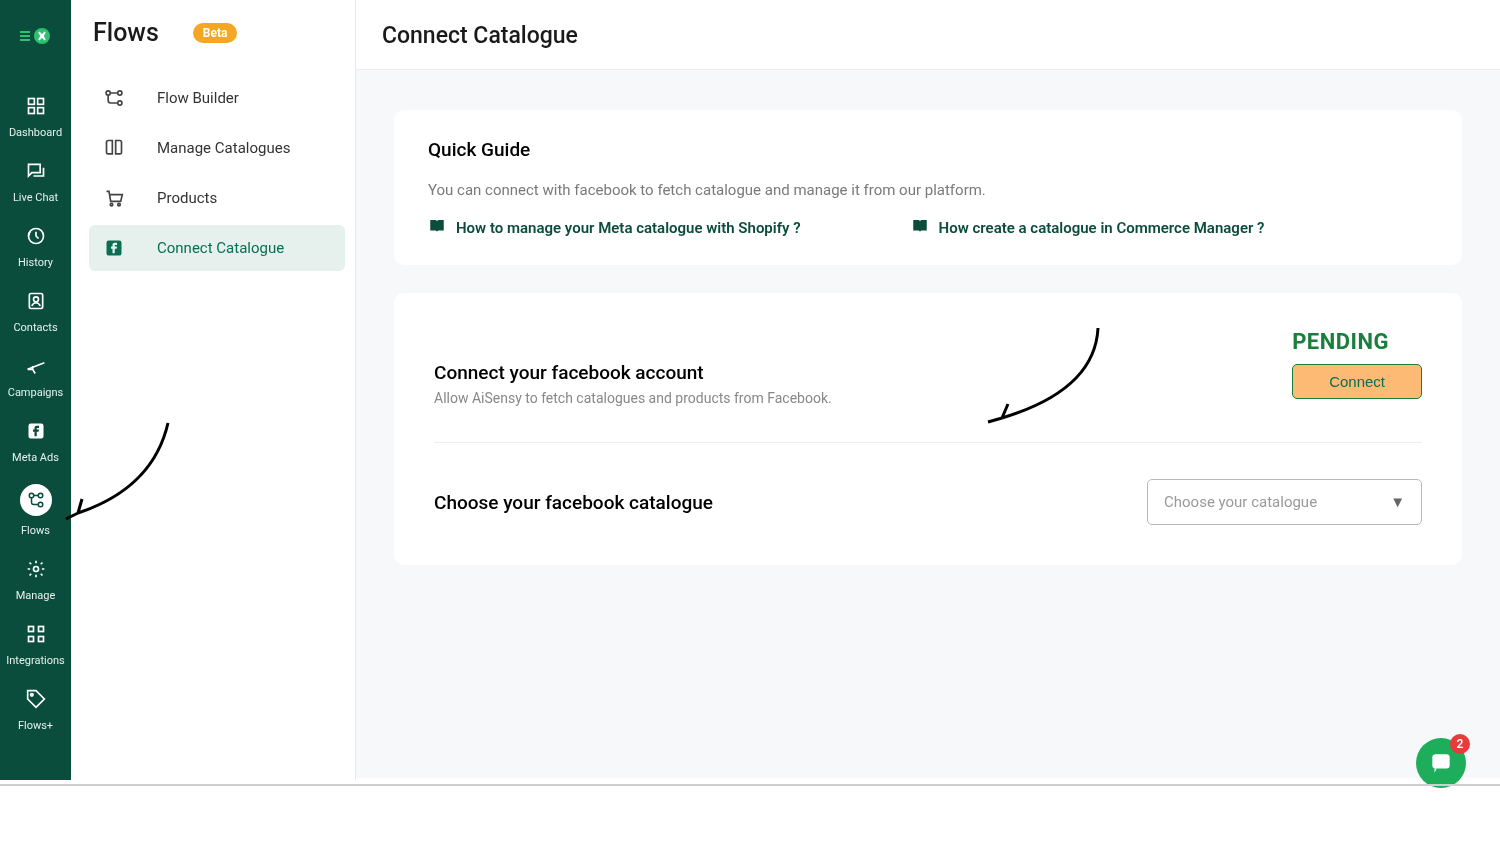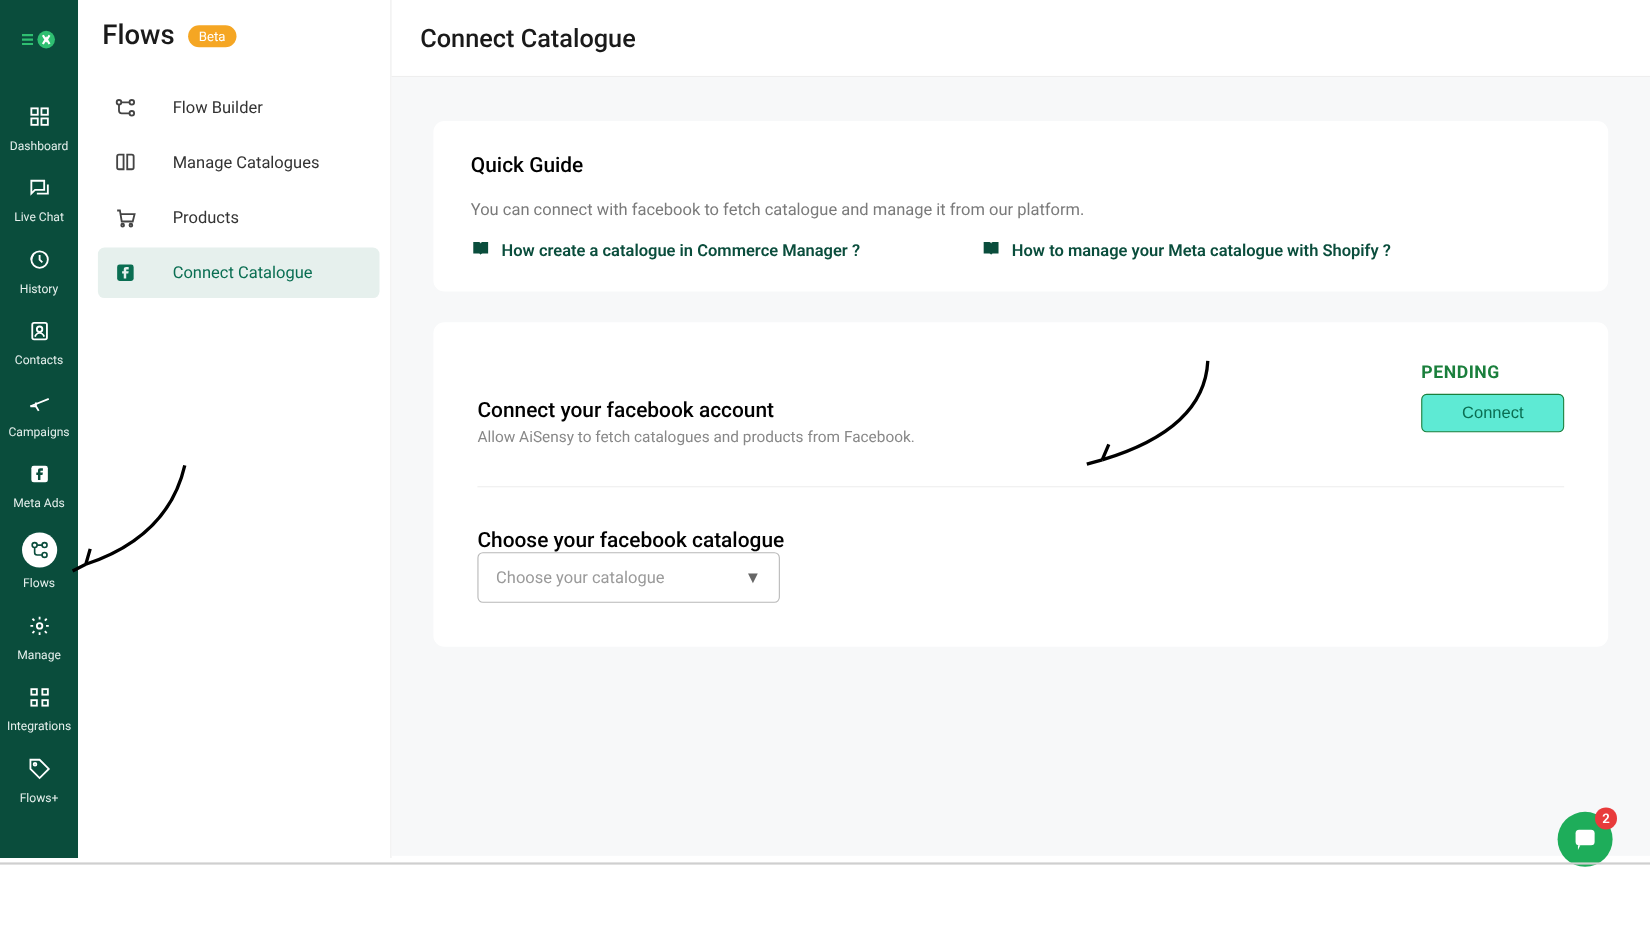--- a/index.html
+++ b/index.html
@@ -11,21 +11,21 @@
 .nav-item { width: 71px; display: flex; flex-direction: column; align-items: center; justify-content: center; color: #fff; font-size: 11px; padding: 10px 0; cursor: pointer; position: relative; }
 .nav-item .icon-box { width: 24px; height: 24px; display: flex; align-items: center; justify-content: center; margin-bottom: 8px; }
 .nav-item.active .icon-box { background: #fff; border-radius: 50%; color: #0a4d3c; width: 32px; height: 32px; }
 .nav-item.active .icon-box svg { stroke: #0a4d3c; }
 .nav-label { font-size: 11px; color: #e6f0ed; }
 
 
 .secondary-nav { position: absolute; left: 71px; top: 0; width: 285px; height: 780px; background: #fff; border-right: 1px solid #e8e8e8; padding: 18px 10px 0 18px; }
 .sec-header { display: flex; align-items: center; gap: 12px; margin-bottom: 28px; padding-left: 4px; }
 .sec-title { font-size: 25px; font-weight: 500; color: #1a1a1a; }
-.beta-badge { background: #f5a623; color: #fff; font-size: 12px; font-weight: 400; padding: 3px 10px; border-radius: 12px; }
+.beta-badge { background: #f5a623; color: #fff; font-size: 12px; font-weight: 700; padding: 3px 10px; border-radius: 12px; margin-left: 22px; }
 .sec-item { display: flex; align-items: center; gap: 32px; padding: 12px 14px; border-radius: 6px; cursor: pointer; color: #333; font-size: 15px; margin-bottom: 4px; }
 .sec-item.active { background: #e6f0ed; color: #0a6e52; }
 .sec-item .sicon { width: 22px; height: 22px; display: flex; align-items: center; justify-content: center; }
 
 
 .main { position: absolute; left: 356px; top: 0; right: 0; height: 780px; background: #fff; }
 .main-header { padding: 22px 26px 20px; border-bottom: 1px solid #eee; }
 .main-title { font-size: 23px; font-weight: 500; color: #1a1a1a; }
 .content-area { background: #f7f8f9; padding: 40px 38px; height: calc(100% - 72px); }
 
@@ -35,24 +35,24 @@
 .guide-desc { color: #7a7a7a; font-size: 15px; margin-bottom: 18px; }
 .guide-links { display: flex; gap: 110px; }
 .glink { display: flex; align-items: center; gap: 10px; color: #0a4d3c; font-weight: 600; font-size: 15px; cursor: pointer; }
 
 .connect-card { padding: 36px 40px 40px; }
 .connect-row { display: flex; justify-content: space-between; align-items: flex-start; border-bottom: 1px solid #eee; padding-bottom: 36px; margin-bottom: 36px; }
 .conn-left { max-width: 460px; }
 .conn-title { font-size: 19px; font-weight: 500; margin-bottom: 6px; margin-top: 32px; }
 .conn-desc { color: #888; font-size: 14px; }
 .conn-right { text-align: left; }
-.pending { color: #1a7f3c; font-size: 16px; font-weight: 700; letter-spacing: 0.5px; margin-bottom: 10px; }
-.connect-btn { border: 1.5px solid #1a7f3c; color: #0a6e52; background: #5eead4; padding: 8px 36px; border-radius: 5px; font-size: 15px; font-weight: 500; cursor: pointer; }
-
-.choose-row { display: flex; justify-content: space-between; align-items: flex-start; flex-direction: column; }
+.pending { color: #1a7f3c; font-size: 22px; font-weight: 700; letter-spacing: 0.5px; margin-bottom: 10px; }
+.connect-btn { border: 1.5px solid #1a7f3c; color: #0a6e52; background: #fdba74; padding: 8px 36px; border-radius: 5px; font-size: 15px; font-weight: 500; cursor: pointer; }
+
+.choose-row { display: flex; justify-content: space-between; align-items: center; }
 .choose-title { font-size: 19px; font-weight: 500; }
 .dropdown { width: 275px; border: 1.5px solid #b8b8b8; border-radius: 5px; padding: 13px 16px; color: #9a9a9a; font-size: 15px; display: flex; justify-content: space-between; align-items: center; cursor: pointer; }
 .dropdown .caret { color: #666; }
 
 
 .arrow { position: absolute; pointer-events: none; }
 
 
 .chat-fab { position: absolute; right: 34px; bottom: 56px; width: 50px; height: 50px; border-radius: 50%; background: #1ead5a; display: flex; align-items: center; justify-content: center; cursor: pointer; }
 .chat-badge { position: absolute; top: -4px; right: -4px; width: 20px; height: 20px; border-radius: 50%; background: #e83b3b; color: #fff; font-size: 12px; display: flex; align-items: center; justify-content: center; font-weight: 600; }
@@ -225,27 +225,27 @@
   <div class="content-area">
 
     <div class="card guide-card">
       <div class="guide-title">Quick Guide</div>
       <div class="guide-desc">You can connect with facebook to fetch catalogue and manage it from our platform.</div>
       <div class="guide-links">
         <div class="glink">
           <span><svg width="18" height="18" viewBox="0 0 24 24" fill="#0a4d3c">
                 <path d="M3 4h7c1 0 2 1 2 2v14c0-1-1-2-2-2H3V4zM21 4h-7c-1 0-2 1-2 2v14c0-1 1-2 2-2h7V4z"></path>
               </svg></span>
-          <span>How create a catalogue in Commerce Manager ?</span>
+          <span>How to manage your Meta catalogue with Shopify ?</span>
         </div>
         <div class="glink">
           <span><svg width="18" height="18" viewBox="0 0 24 24" fill="#0a4d3c">
                 <path d="M3 4h7c1 0 2 1 2 2v14c0-1-1-2-2-2H3V4zM21 4h-7c-1 0-2 1-2 2v14c0-1 1-2 2-2h7V4z"></path>
               </svg></span>
-          <span>How to manage your Meta catalogue with Shopify ?</span>
+          <span>How create a catalogue in Commerce Manager ?</span>
         </div>
       </div>
     </div>
 
     <div class="card connect-card">
       <div class="connect-row">
         <div class="conn-left">
           <div class="conn-title">Connect your facebook account</div>
           <div class="conn-desc">Allow AiSensy to fetch catalogues and products from Facebook.</div>
         </div>

